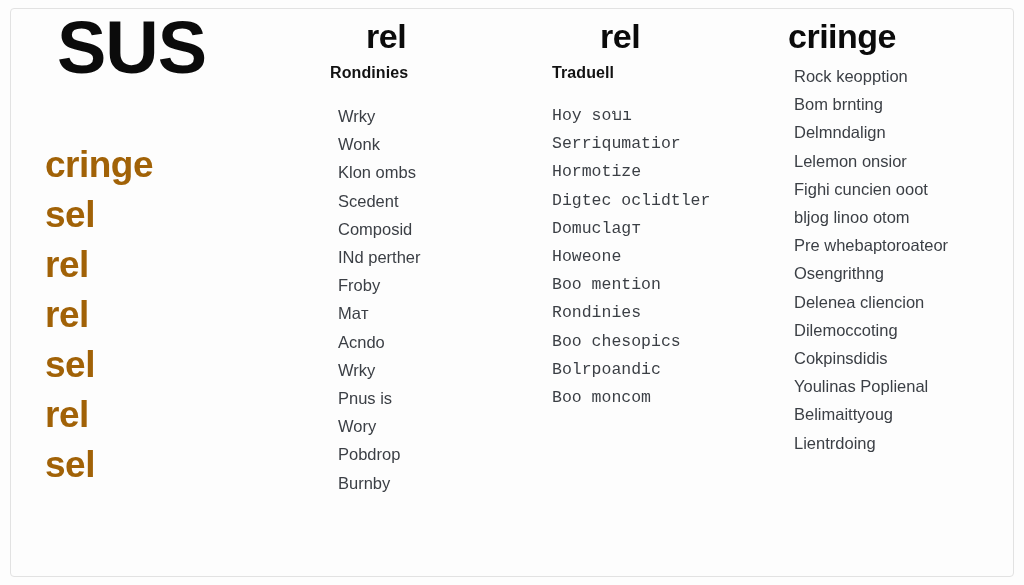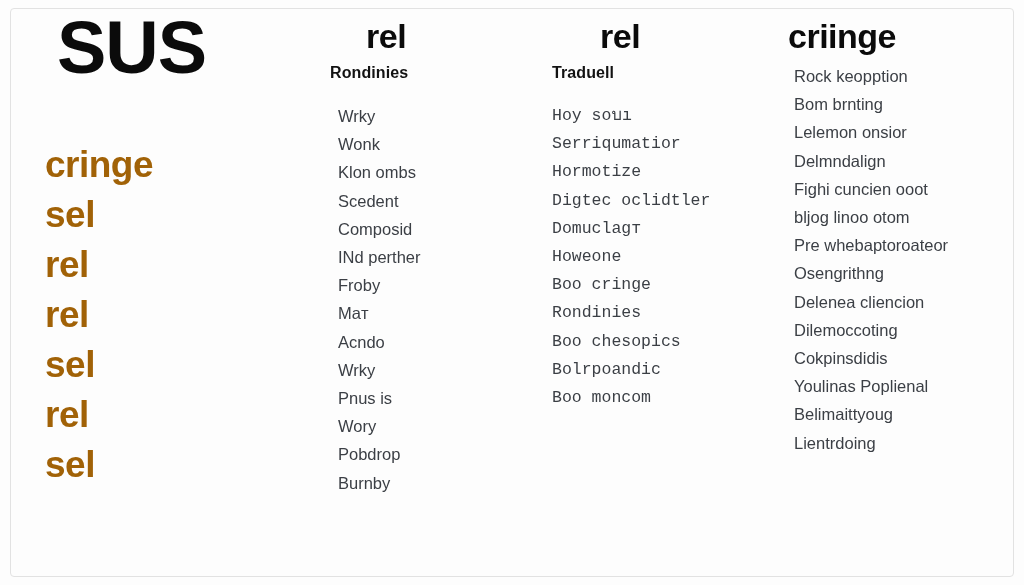--- a/index.html
+++ b/index.html
@@ -165,35 +165,35 @@
     <div class="col col-3">
       <div class="col-title">rel</div>
       <div class="col-subtitle">Traduell</div>
       <ul class="col-list">
         <li>Hoy soบı</li>
         <li>Serriqumatior</li>
         <li>Hormotize</li>
         <li>Digtec oclidtler</li>
         <li>Domuclagт</li>
         <li>Howeone</li>
-        <li>Boo cringe</li>
+        <li>Boo mention</li>
         <li>Rondinies</li>
         <li>Boo chesopics</li>
         <li>Bolrpoandic</li>
         <li>Boo moncom</li>
       </ul>
     </div>
 
     <div class="col col-4">
       <div class="col-title">criinge</div>
       <ul class="col-list">
         <li>Rock keopption</li>
         <li>Bom brnting</li>
+        <li>Delmndalign</li>
         <li>Lelemon onsior</li>
-        <li>Delmndalign</li>
         <li>Fighi cuncien ooot</li>
         <li>bljog linoo otom</li>
         <li>Pre whebaptoroateor</li>
         <li>Osengrithng</li>
         <li>Delenea cliencion</li>
         <li>Dilemoccoting</li>
         <li>Cokpinsdidis</li>
         <li>Youlinas Poplienal</li>
         <li>Belimaittyoug</li>
         <li>Lientrdoing</li>

